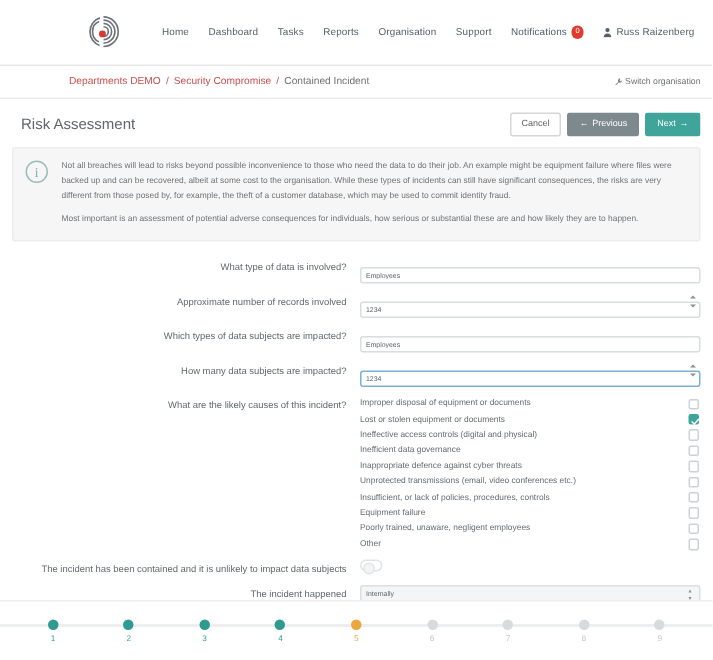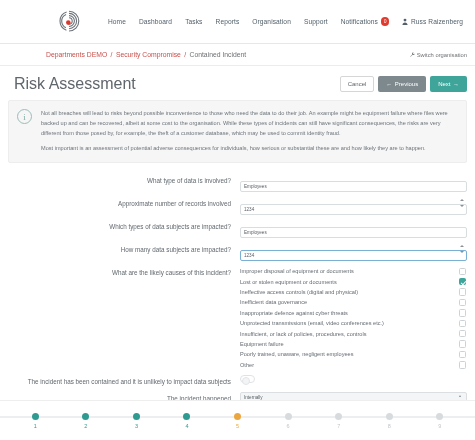--- a/index.html
+++ b/index.html
@@ -75,21 +75,21 @@
     cursor: pointer;
   }
   .wrench { width: 5px; height: 5px; display:block; }
 
   
   .titlerow {
     display: flex;
     align-items: center;
     padding: 9px 8px 7px 14px;
   }
-  .page-title { font-size: 16px; color: #5f666c; font-weight: 400; text-align: right; }
+  .page-title { font-size: 10px; color: #5f666c; font-weight: 400; text-align: right; }
   .btns { margin-left: auto; display: flex; gap: 4px; align-items: center; }
   .btn {
     font-size: 6px;
     padding: 4px 7px;
     border-radius: 2px;
     border: 1px solid transparent;
     line-height: 1;
     cursor: pointer;
     white-space: nowrap;
     display: flex; align-items: center; gap: 2.5px;

